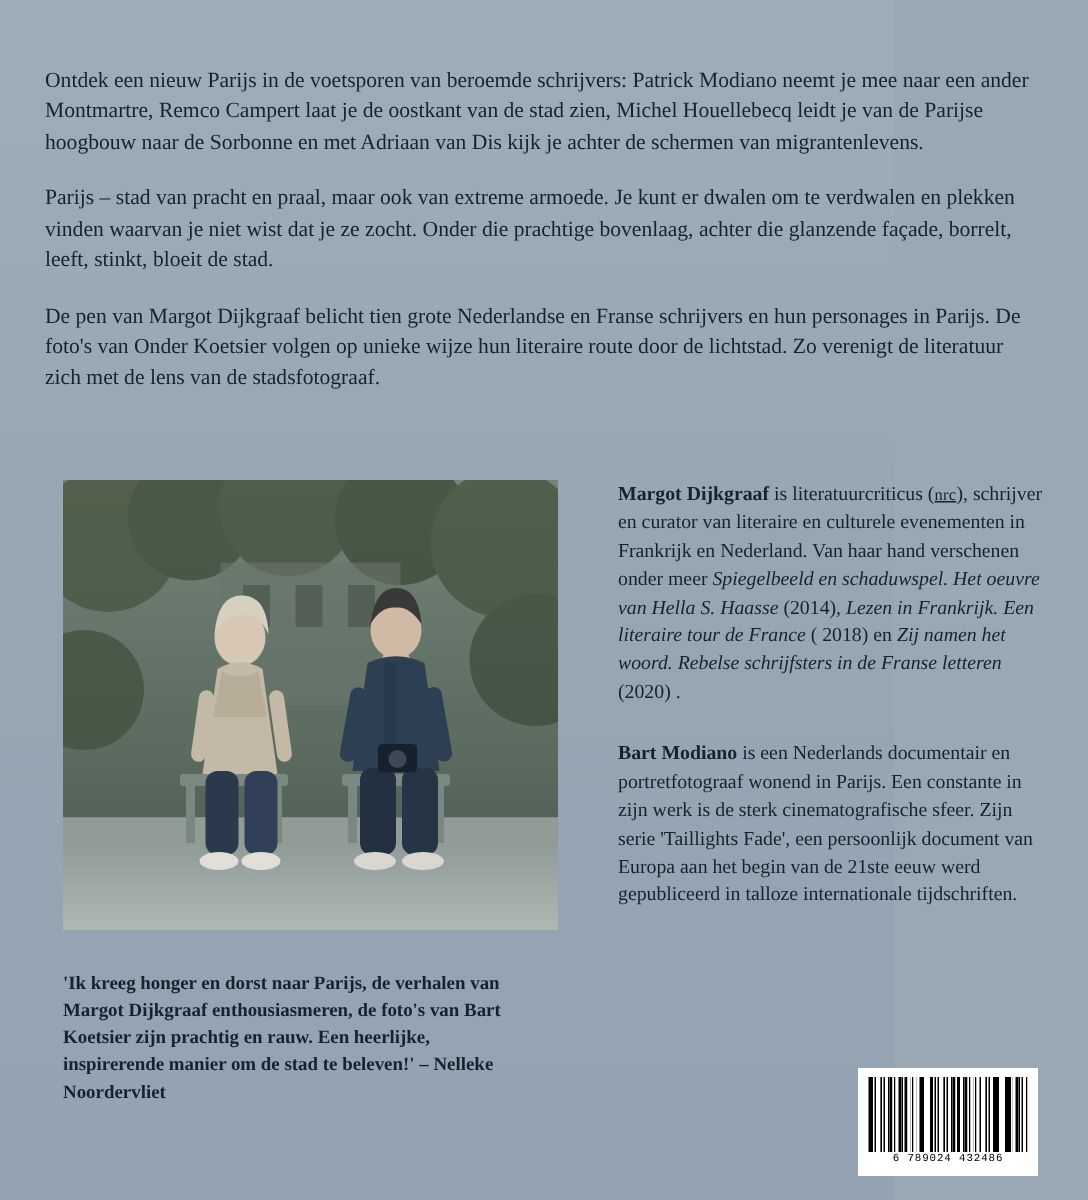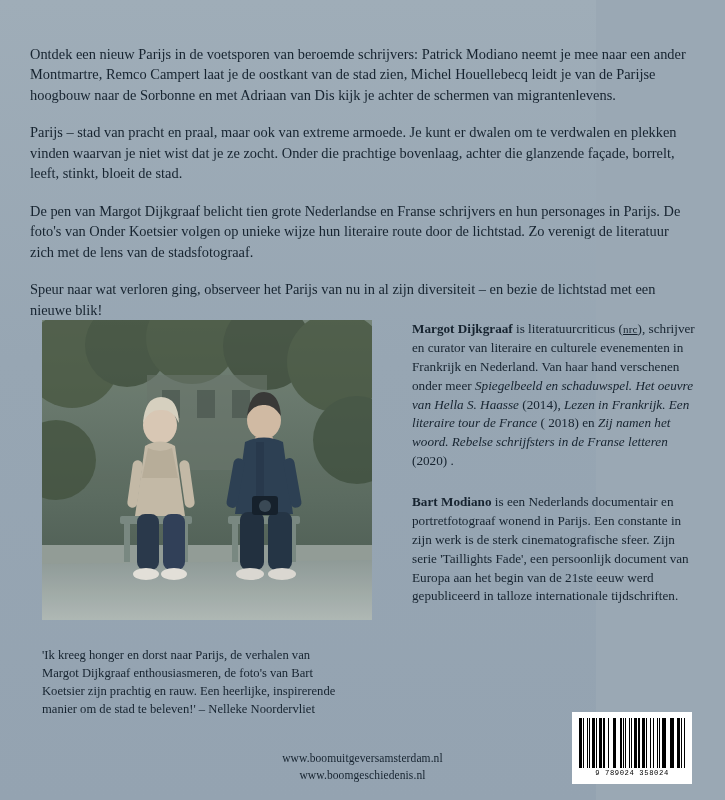--- a/index.html
+++ b/index.html
@@ -71,21 +71,21 @@
     top: 646px;
     width: 620px;
     display: flex;
     gap: 30px;
   }
   .quote {
     font-size: 12.6px;
     line-height: 1.44;
     color: #16232f;
   }
-  .quote.left { width: 300px; }
+  .quote.left { width: 300px; font-weight: bold; }
   .quote.right { width: 290px; }
   .quote i { font-style: italic; }
 
   
   .footer-urls {
     position: absolute;
     left: 0;
     top: 750px;
     width: 725px;
     text-align: center;
@@ -128,21 +128,20 @@
 </style>
 </head>
 <body>
 
 <div class="page">
 
   <div class="blurb">
     <p>Ontdek een nieuw Parijs in de voetsporen van beroemde schrijvers: Patrick Modiano neemt je mee naar een ander Montmartre, Remco Campert laat je de oostkant van de stad zien, Michel Houellebecq leidt je van de Parijse hoogbouw naar de Sorbonne en met Adriaan van Dis kijk je achter de schermen van migrantenlevens.</p>
     <p>Parijs – stad van pracht en praal, maar ook van extreme armoede. Je kunt er dwalen om te verdwalen en plekken vinden waarvan je niet wist dat je ze zocht. Onder die prachtige bovenlaag, achter die glanzende façade, borrelt, leeft, stinkt, bloeit de stad.</p>
     <p>De pen van Margot Dijkgraaf belicht tien grote Nederlandse en Franse schrijvers en hun personages in Parijs. De foto's van Onder Koetsier volgen op unieke wijze hun literaire route door de lichtstad. Zo verenigt de literatuur zich met de lens van de stadsfotograaf.</p>
-    <p>Speur naar wat verloren ging, observeer het Parijs van nu in al zijn diversiteit – en bezie de lichtstad met een nieuwe blik!</p>
   </div>
 
   <div class="photo">
     <svg width="330" height="300" viewBox="0 0 330 300" xmlns="http://www.w3.org/2000/svg">
       <defs>
         <linearGradient id="sky" x1="0" y1="0" x2="0" y2="1">
           <stop offset="0%" stop-color="#7b8a7c"></stop>
           <stop offset="60%" stop-color="#5f6f62"></stop>
           <stop offset="100%" stop-color="#4b5a4f"></stop>
         </linearGradient>
@@ -220,24 +219,20 @@
       <span class="name">Bart Modiano</span><span> is een Nederlands documentair en portretfotograaf wonend in Parijs. Een constante in zijn werk is de sterk cinematografische sfeer. Zijn serie 'Taillights Fade', een persoonlijk document van Europa aan het begin van de 21ste eeuw werd gepubliceerd in talloze internationale tijdschriften.</span>
     </div>
   </div>
 
   <div class="quotes">
     <div class="quote left">
       <span>'Ik kreeg honger en dorst naar Parijs, de verhalen van Margot Dijkgraaf enthousiasmeren, de foto's van Bart Koetsier zijn prachtig en rauw. Een heerlijke, inspirerende manier om de stad te beleven!' </span><span>– Nelleke Noordervliet</span>
     </div>
   </div>
 
-  <div class="footer-urls">
-    <div>www.boomuitgeversamsterdam.nl</div>
-    <div>www.boomgeschiedenis.nl</div>
-  </div>
 
   <div class="barcode-box">
     <div class="bars" id="bars">
         <span style="width:1px"></span>
         <span style="width:1px;background:#fff"></span>
         <span style="width:2px"></span>
         <span style="width:2px;background:#fff"></span>
         <span style="width:1px"></span>
         <span style="width:3px;background:#fff"></span>
         <span style="width:1px"></span>
@@ -320,16 +315,16 @@
         <span style="width:3px;background:#fff"></span>
         <span style="width:2px"></span>
         <span style="width:1px;background:#fff"></span>
         <span style="width:1px"></span>
         <span style="width:2px;background:#fff"></span>
         <span style="width:1px"></span>
         <span style="width:3px;background:#fff"></span>
         <span style="width:1px"></span>
         <span style="width:1px;background:#fff"></span>
       </div>
-    <div class="barcode-num">9 789024 358024</div>
+    <div class="barcode-num">6 789024 432486</div>
   </div>
 
 </div>
 
 </body></html>

